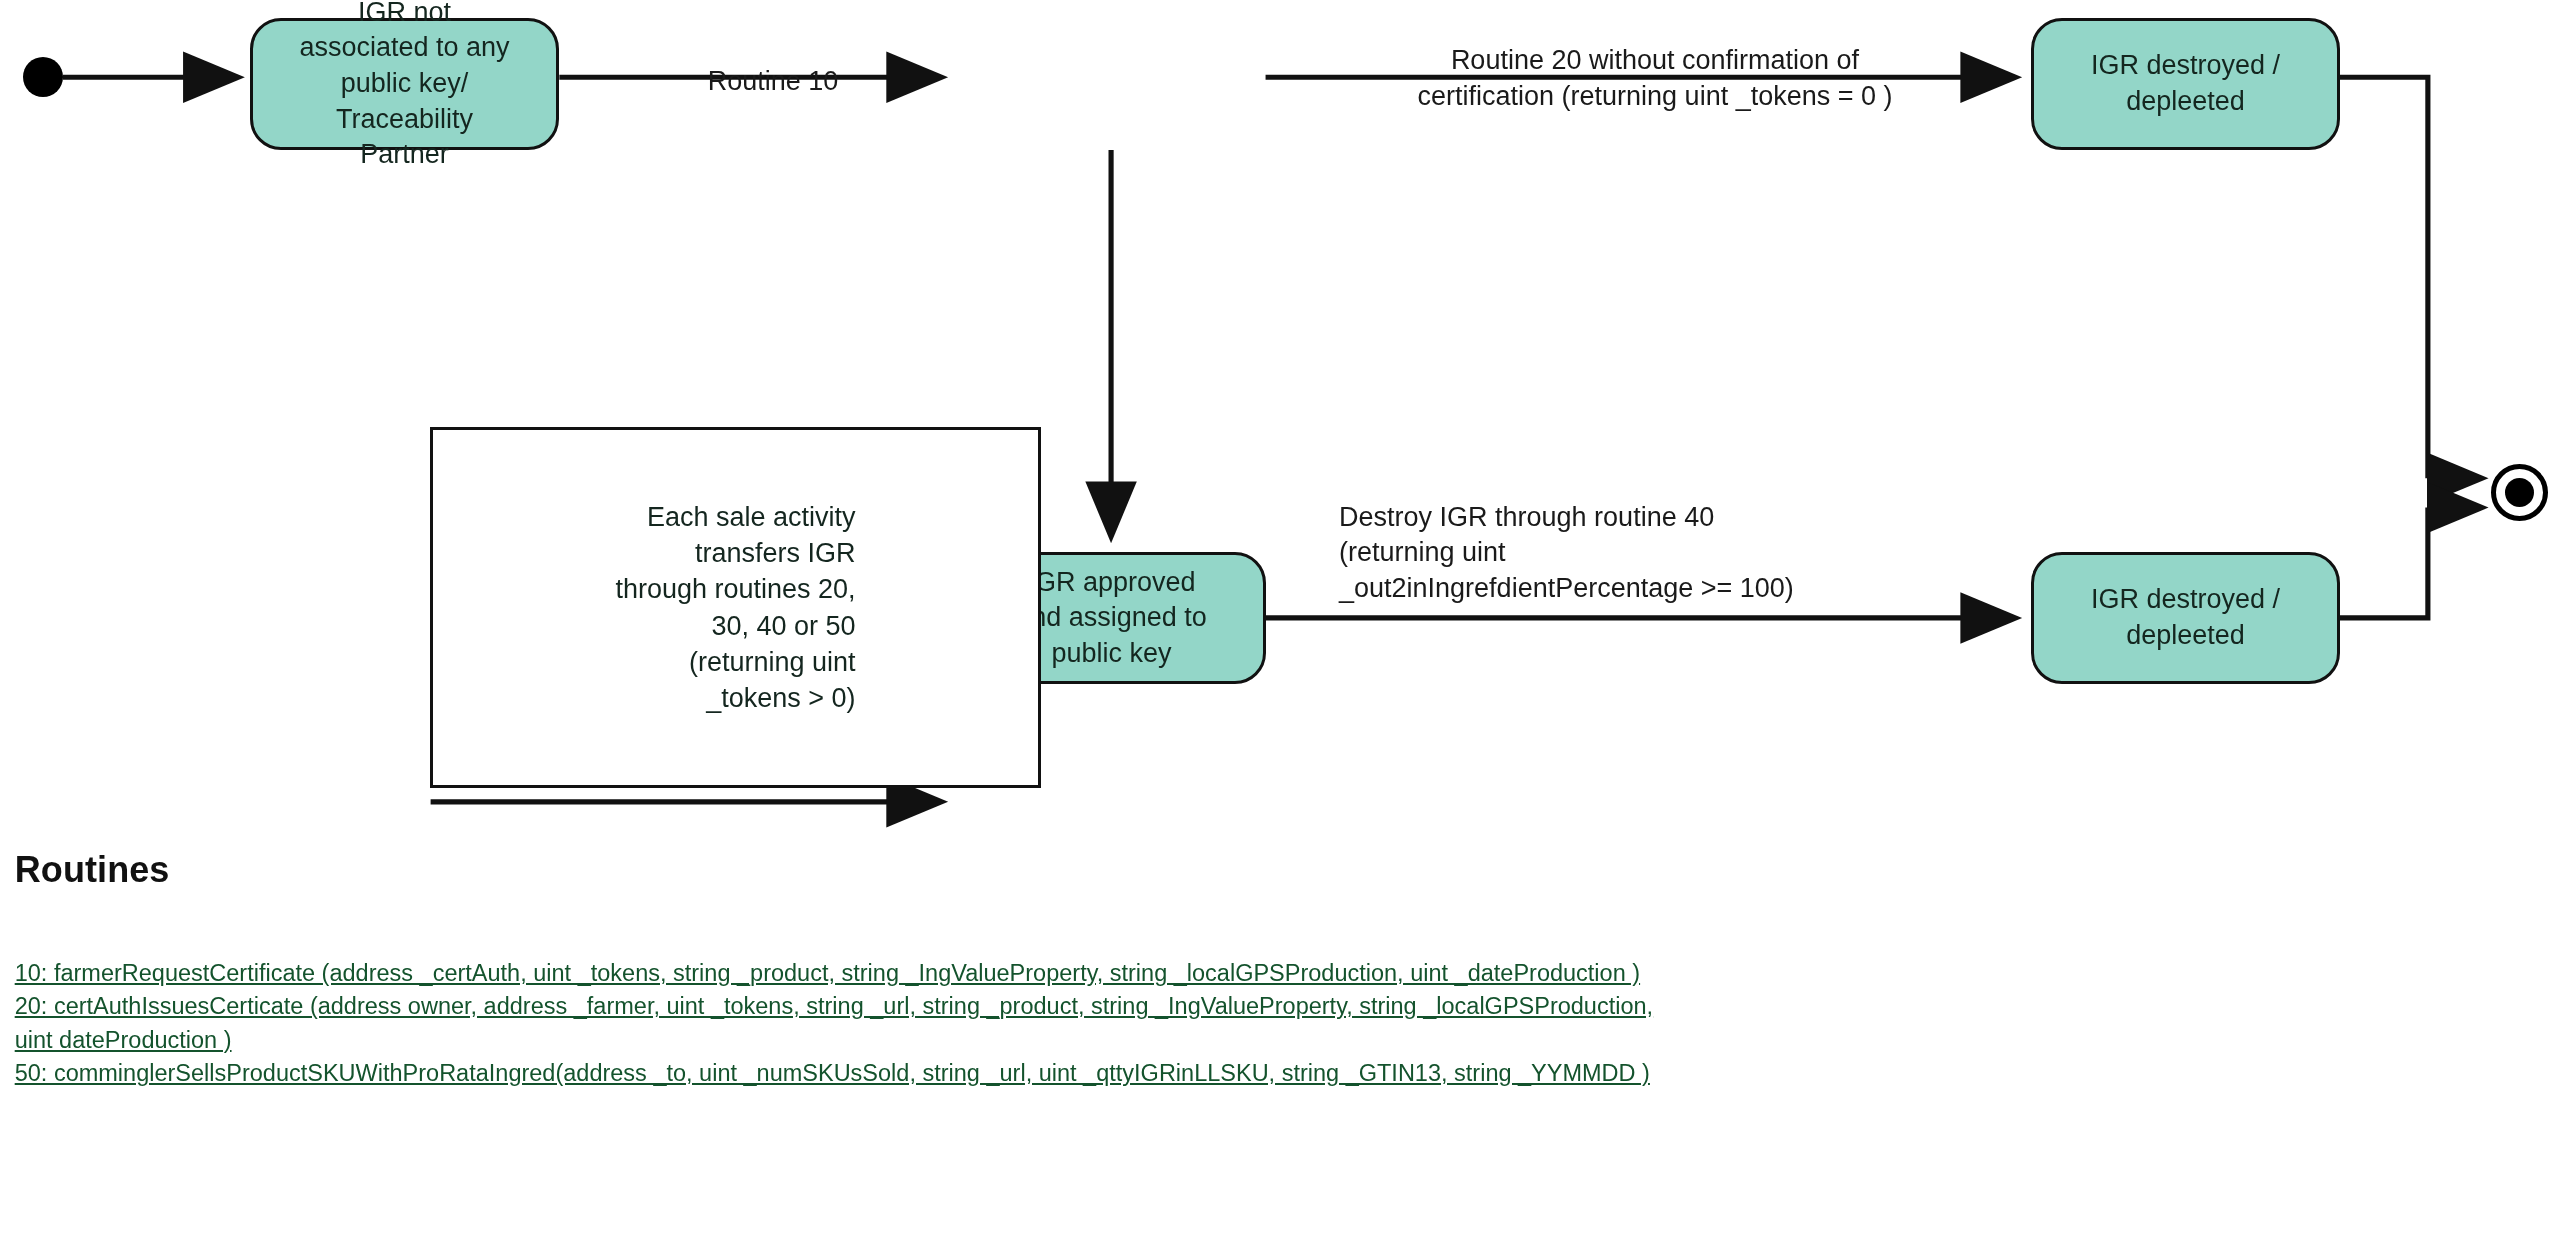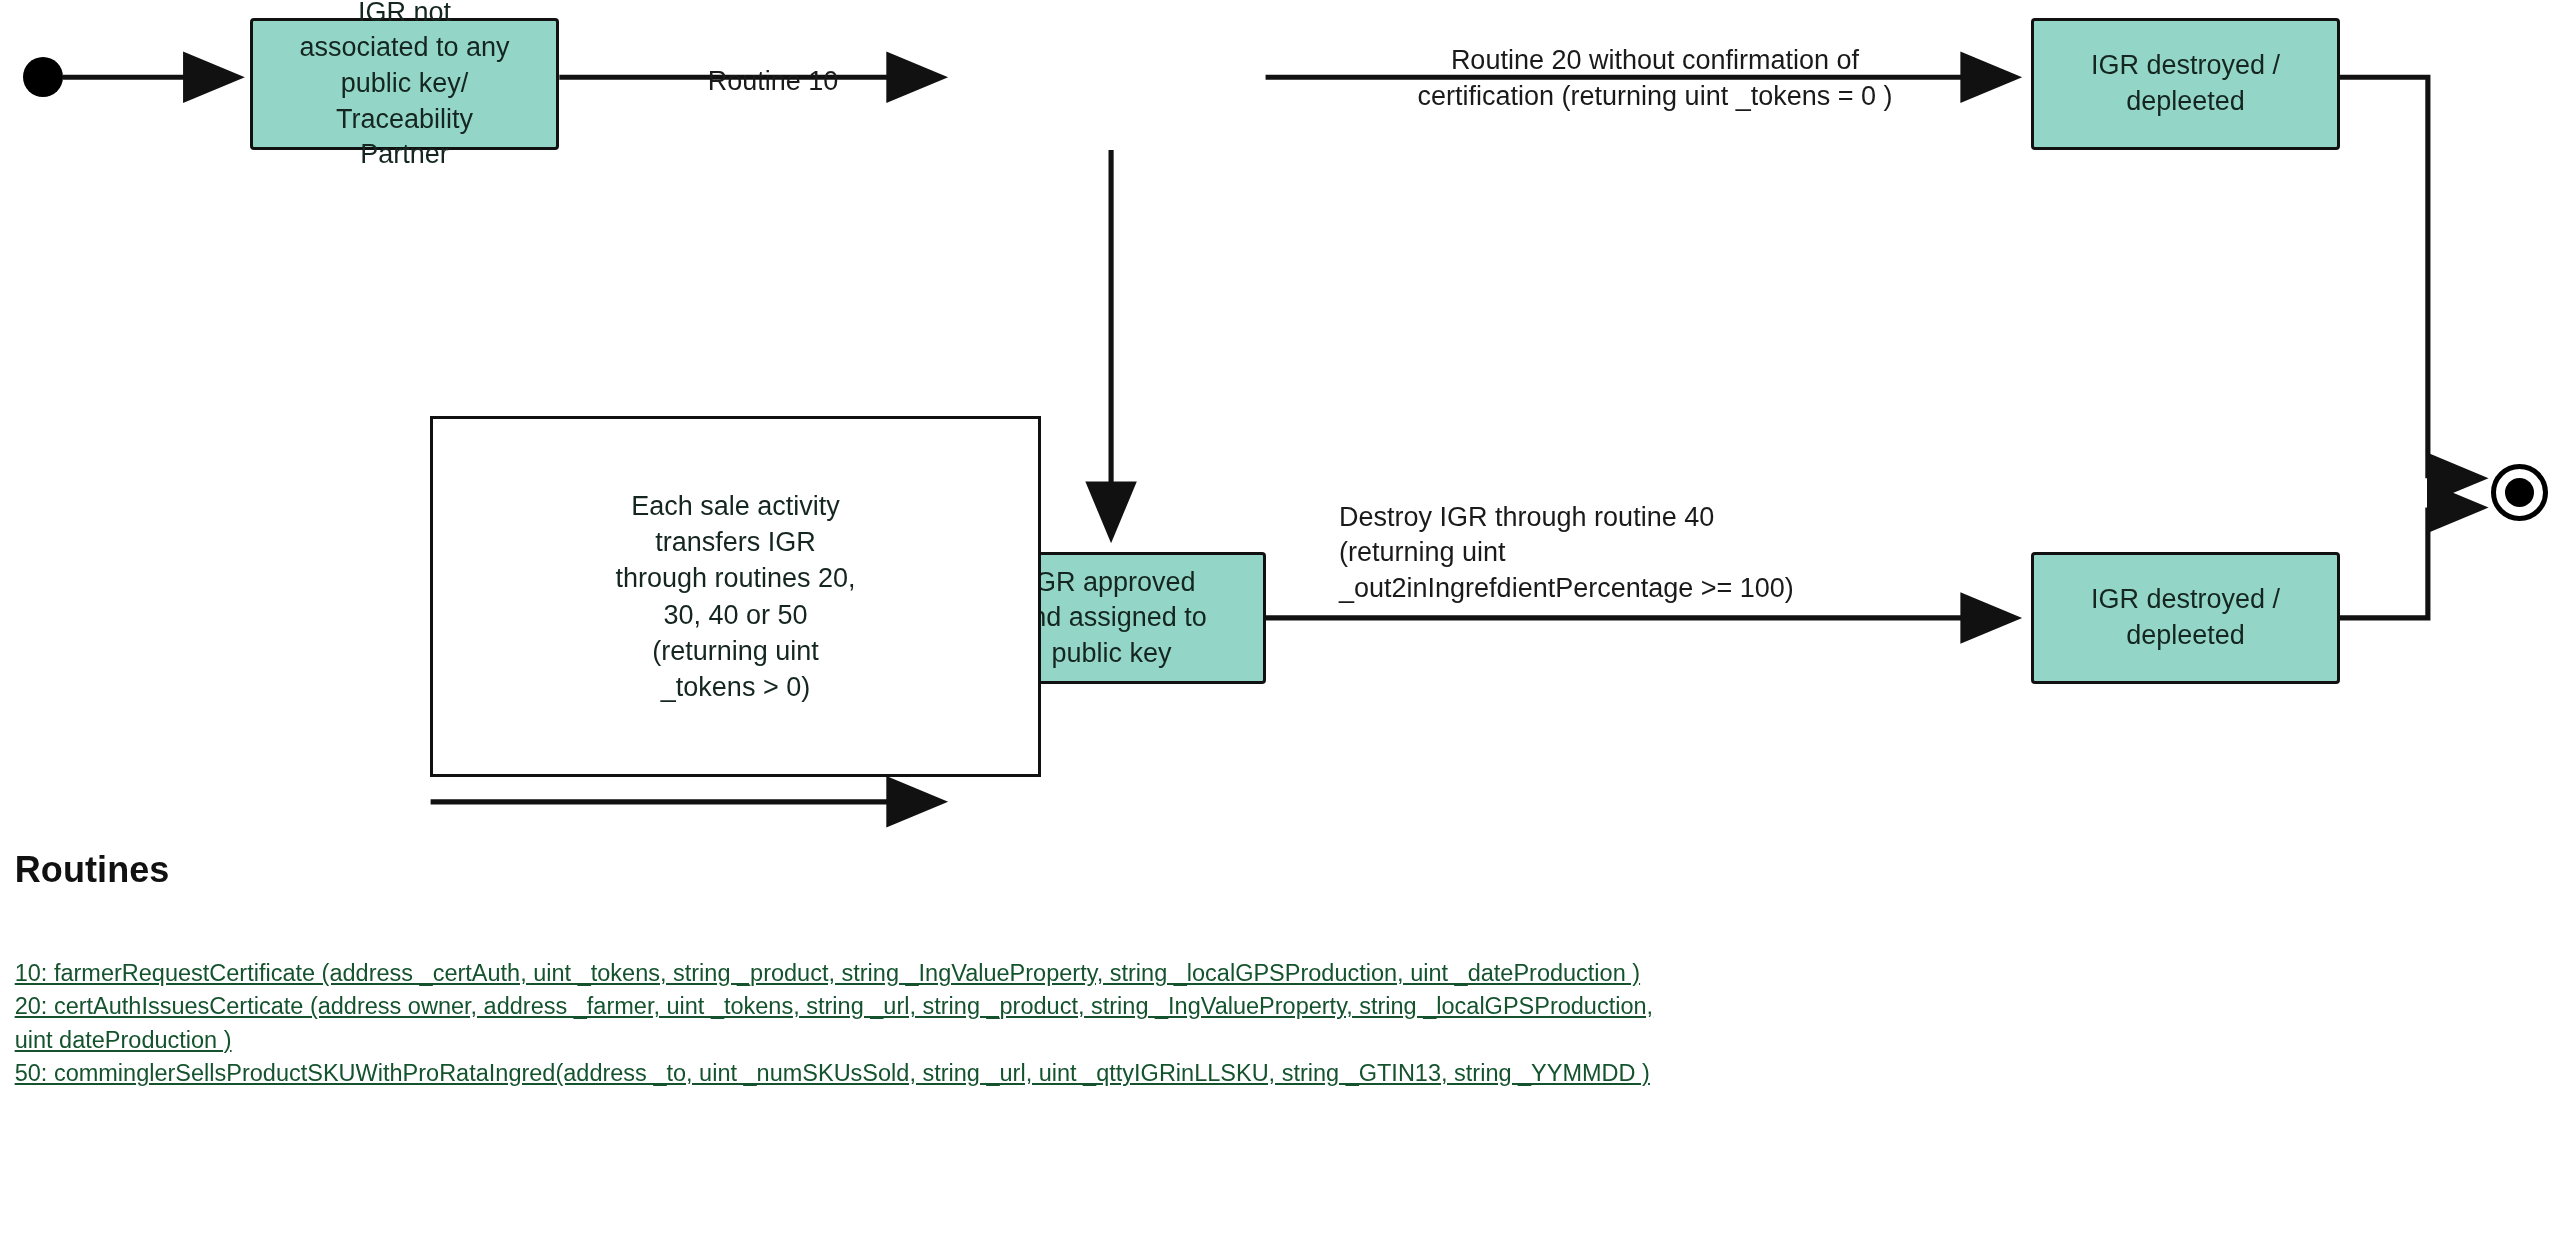--- a/index.html
+++ b/index.html
@@ -8,21 +8,21 @@
     font-family:"Liberation Sans", sans-serif;
     color:#1a1a1a;
   }
   #canvas{position:absolute;left:0;top:0;width:2576px;height:1255px;}
   svg.wires{position:absolute;left:0;top:0;width:2576px;height:1255px;pointer-events:none;}
 
   .state{
     position:absolute;
     background:#93d6c8;
     border:3.7px solid #111111;
-    border-radius:4px;
+    border-radius:31px;
     box-sizing:border-box;
     display:flex;align-items:center;justify-content:center;
     text-align:center;
     font-size:27px;
     line-height:1.32;
     color:#14261f;
     padding:0 13.2px;
   }
   .state span{display:block;white-space:pre-line;}
 
@@ -128,21 +128,21 @@
     <span>IGR approved
 and assigned to
 public key</span>
   </div>
 
   <div class="state" style="left:2031px;top:552px;width:309px;height:132px;">
     <span>IGR destroyed /
 depleeted</span>
   </div>
 
-  <div class="note" style="left:430px;top:416px;width:611px;height:361px;">
+  <div class="note" style="left:430px;top:427px;width:611px;height:361px;text-align:right;">
     <span>Each sale activity
 transfers IGR
 through routines 20,
 30, 40 or 50
 (returning uint
 _tokens &gt; 0)</span>
   </div>
 
   <div class="edge-label" style="left:633px;top:28px;width:280px;">
     <span>Routine 10</span>

